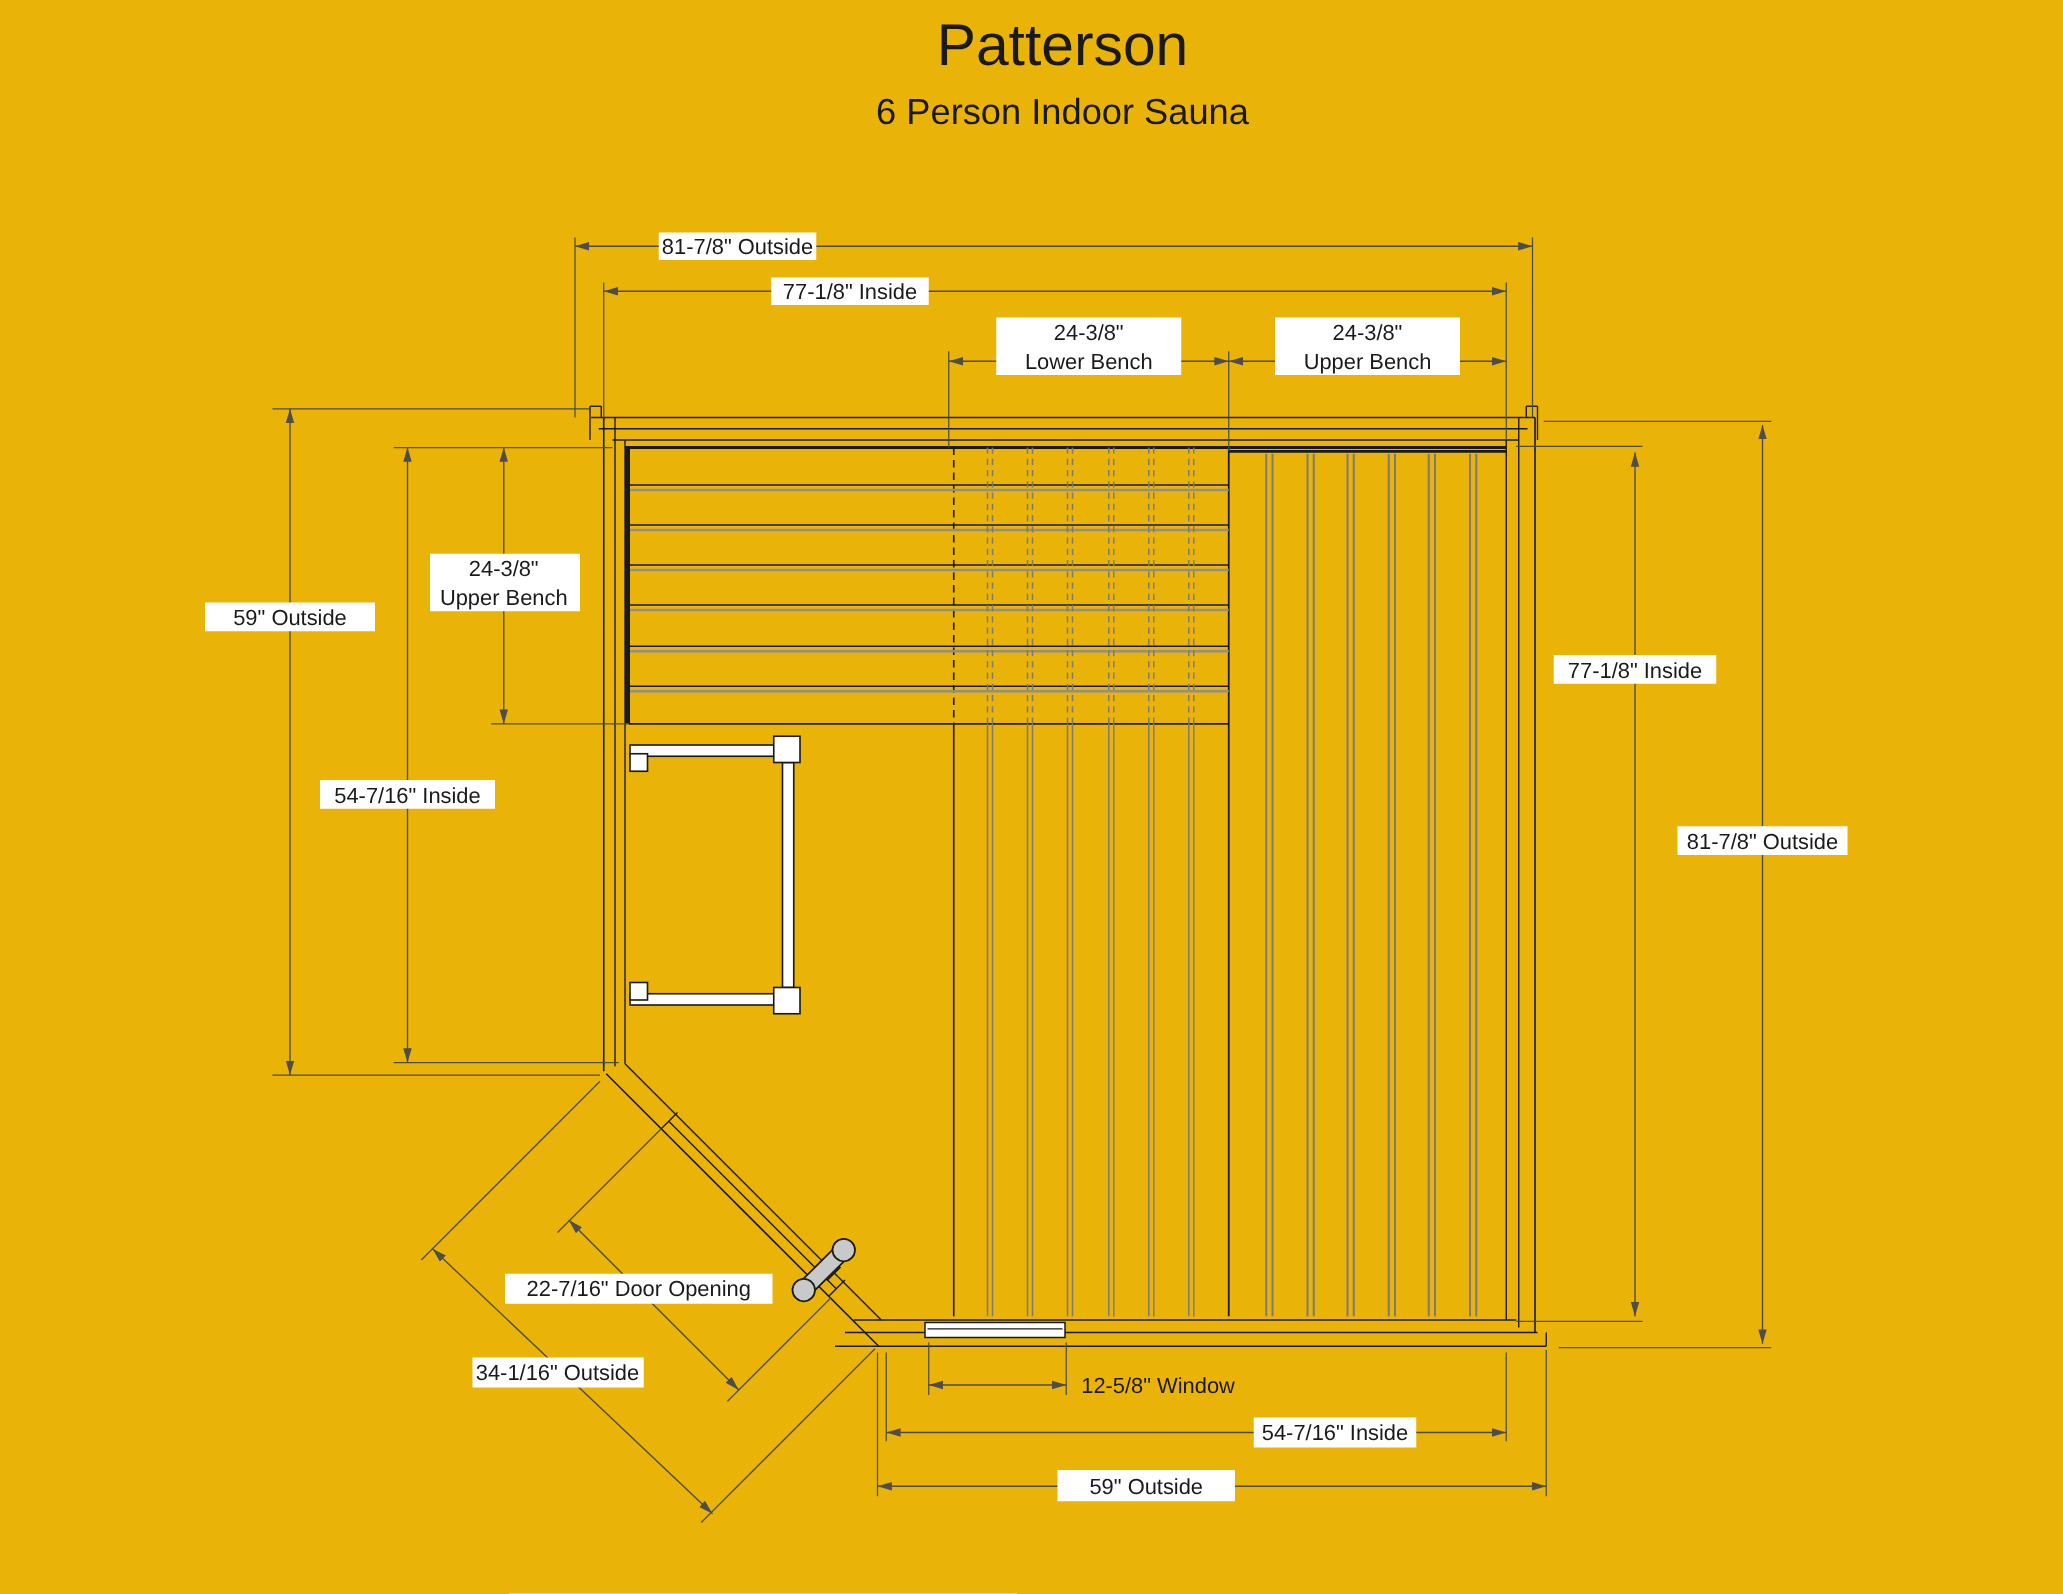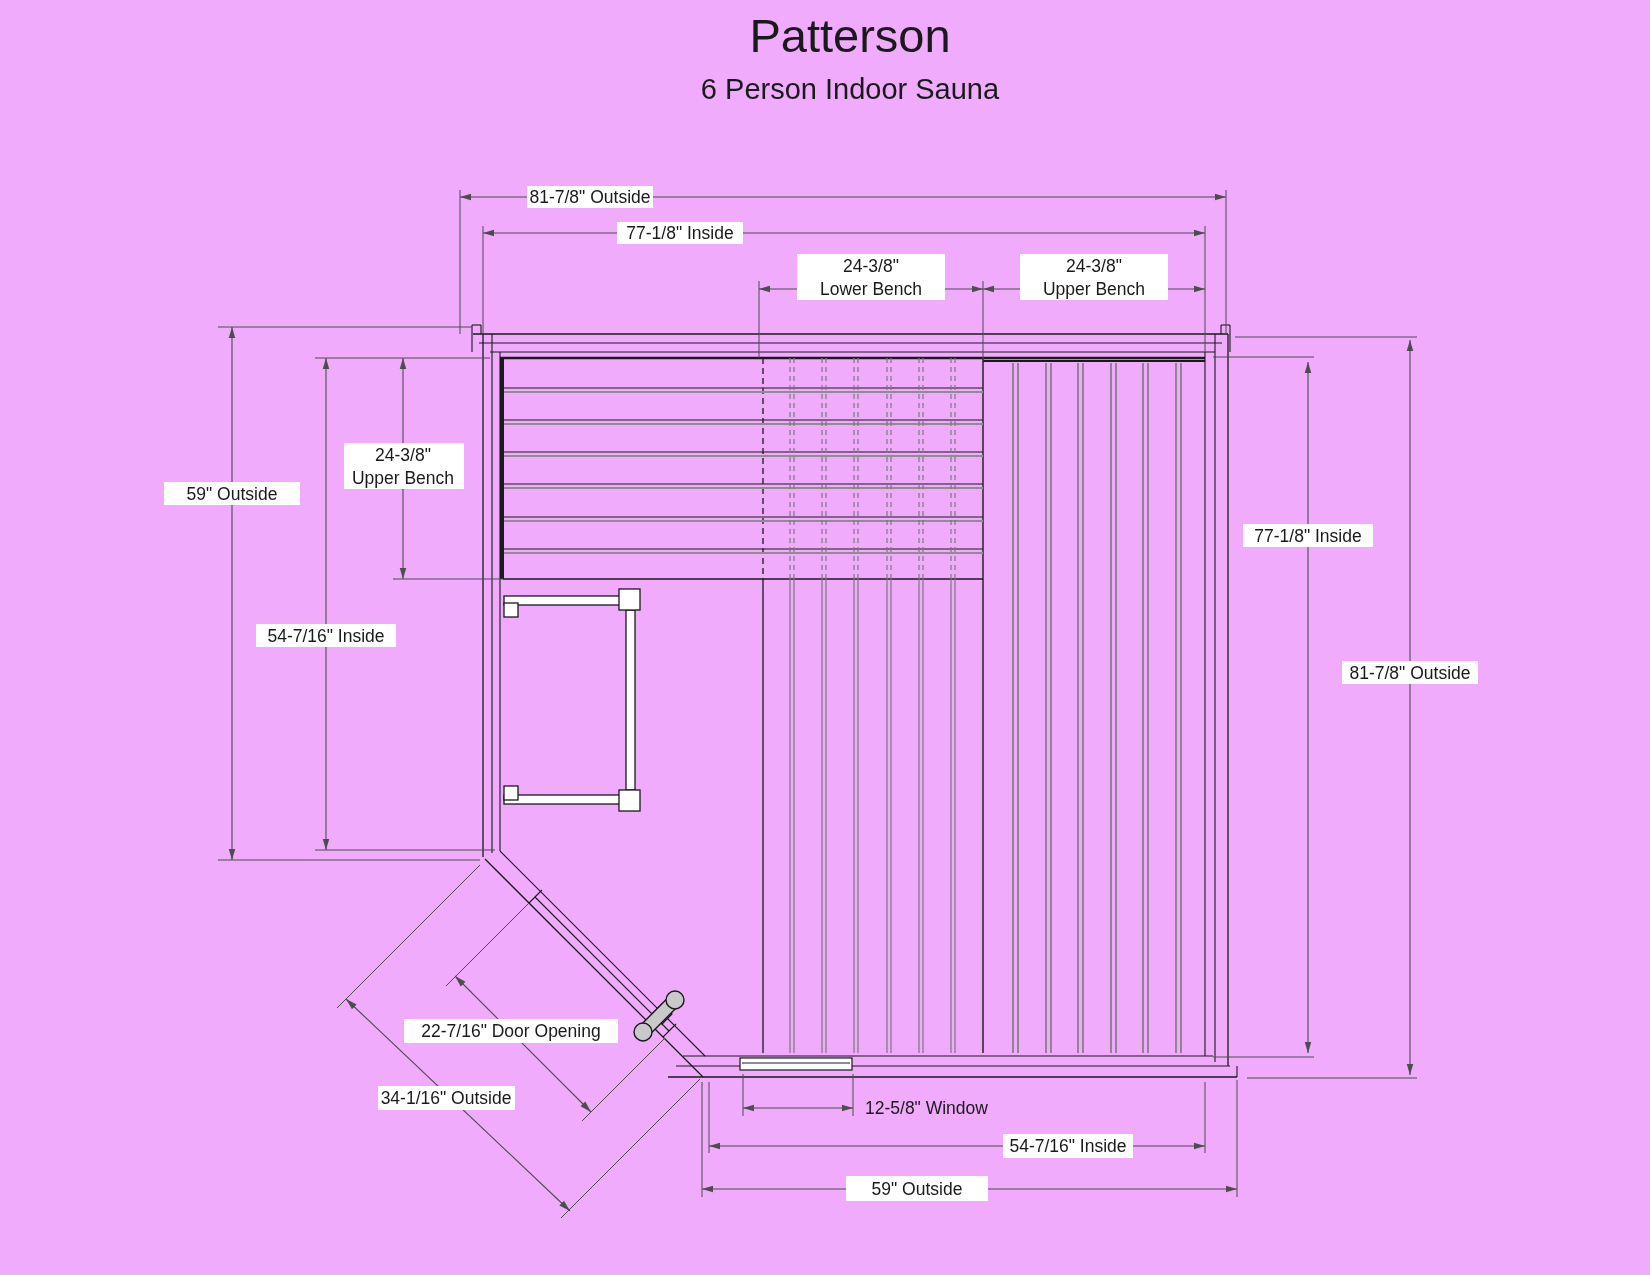--- a/index.html
+++ b/index.html
@@ -1,16 +1,16 @@
 <!DOCTYPE html>
 <html><head>
 <meta charset="utf-8">
 <style>
   html,body{margin:0;padding:0;background:#ffffff;}
-  .page{position:relative;width:1650px;height:1275px;background:#f0abfc;overflow:hidden;
+  .page{position:relative;width:1650px;height:1275px;background:#eab308;overflow:hidden;
         font-family:"Liberation Sans", sans-serif;}
   svg{display:block}
   text{fill:#1a1a1a;font-family:"Liberation Sans", sans-serif;}
   .dimtxt{font-size:17.5px;}
   .title{font-size:47px;}
   .subtitle{font-size:29px;}
   .dim{stroke:#4d4d4d;stroke-width:1.1;fill:none;}
   .ext{stroke:#4d4d4d;stroke-width:1;fill:none;}
   .wall{stroke:#1a1a1a;fill:none;}
   .mask{fill:#ffffff;stroke:none;}

